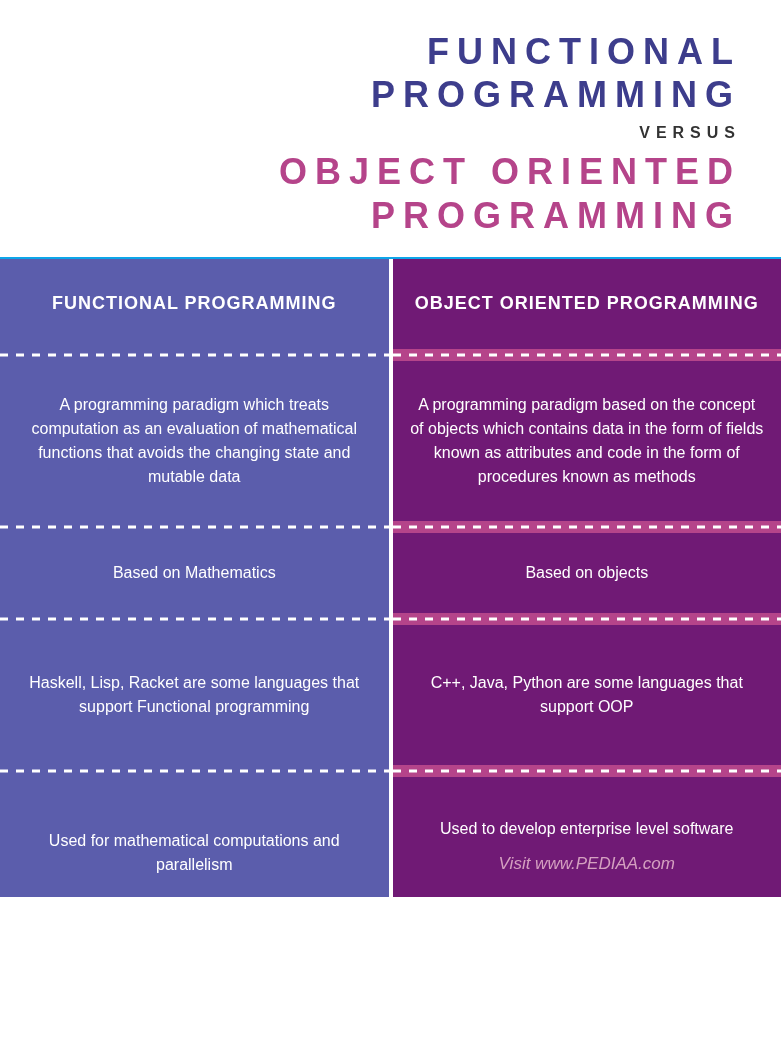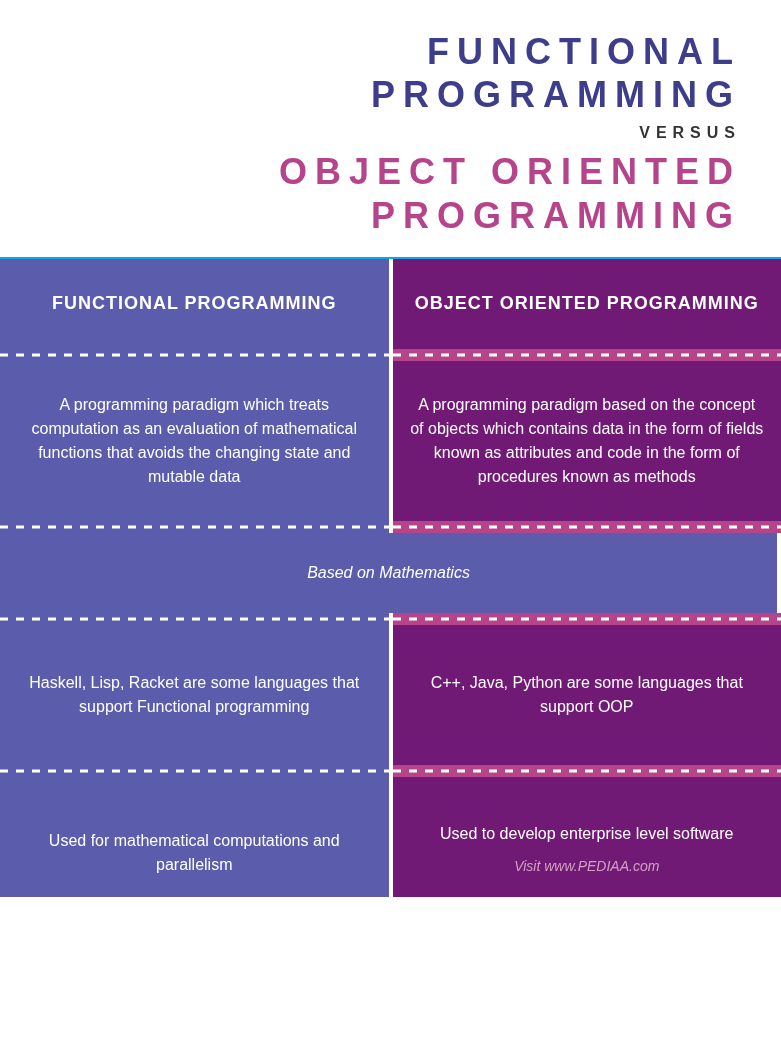--- a/index.html
+++ b/index.html
@@ -94,36 +94,35 @@
       padding: 25px 20px;
       min-height: 90px;
     }
 
     .content-cell {
       min-height: 160px;
     }
 
     .short-cell {
       min-height: 80px;
-      font-style: italic;
     }
 
     .medium-cell {
       min-height: 140px;
     }
 
     .footer-cell {
       min-height: 120px;
       flex-direction: column;
       align-items: center;
       justify-content: flex-end;
     }
 
     .footer-note {
-      font-size: 14px;
+      font-size: 17px;
       color: #d4a0c0;
       margin-top: 10px;
       font-style: italic;
     }
 
     .divider-section {
       display: flex;
       width: 100%;
     }
 
@@ -192,20 +191,21 @@
     <div class="cell cell-oop content-cell">A programming paradigm based on the concept of objects which contains data in the form of fields known as attributes and code in the form of procedures known as methods</div>
   </div>
 
   <div class="divider-section">
     <div class="dot-divider dot-divider-fp"></div>
     <div class="dot-divider dot-divider-oop"></div>
   </div>
 
   <div class="row">
     <div class="cell cell-fp short-cell">Based on Mathematics</div>
+    <div class="cell cell-oop short-cell">Based on objects</div>
   </div>
 
   <div class="divider-section">
     <div class="dot-divider dot-divider-fp"></div>
     <div class="dot-divider dot-divider-oop"></div>
   </div>
 
   <div class="row">
     <div class="cell cell-fp medium-cell">Haskell, Lisp, Racket are some languages that support Functional programming</div>
     <div class="cell cell-oop medium-cell">C++, Java, Python are some languages that support OOP</div>

